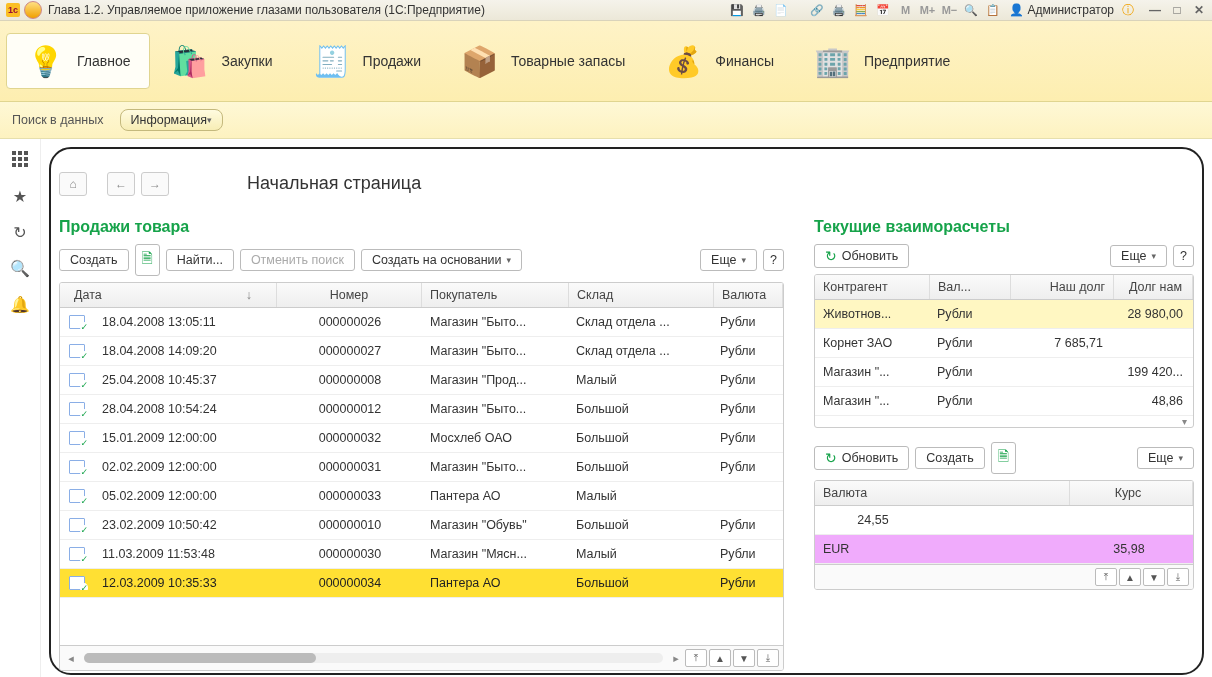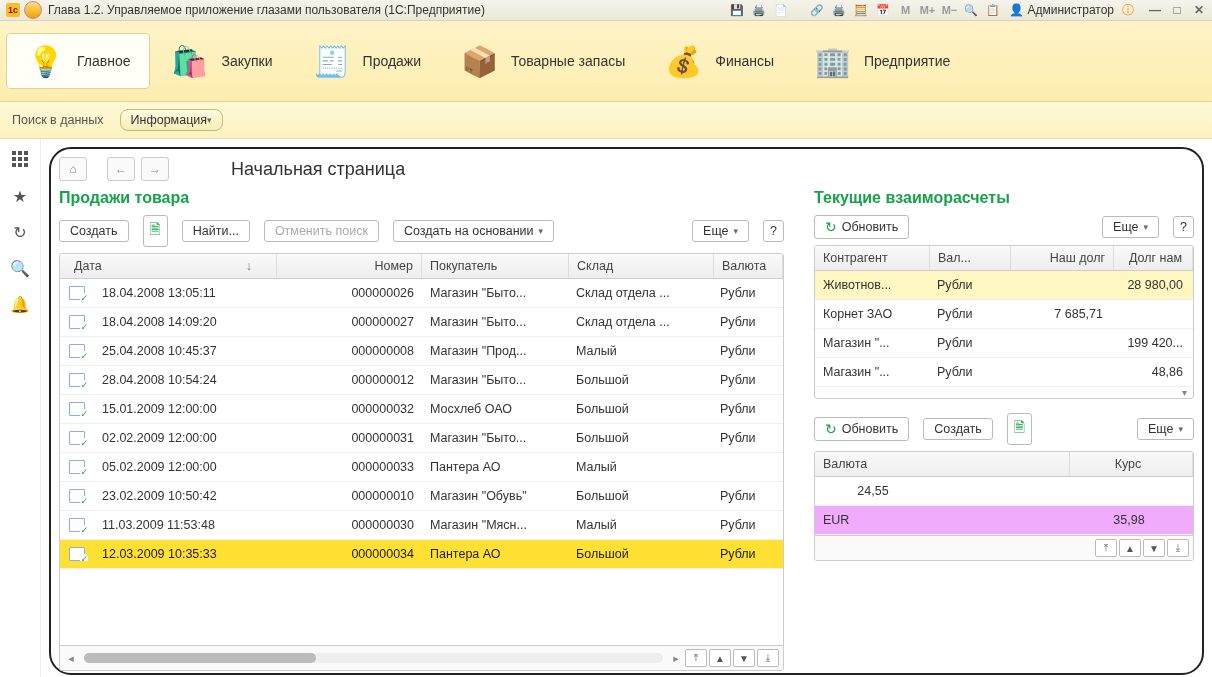--- a/index.html
+++ b/index.html
@@ -27,49 +27,49 @@
 .main{display:flex;height:540px}
 .sidebar{width:40px;background:#fff;border-right:1px solid #eee;display:flex;flex-direction:column;align-items:center;padding-top:12px;gap:18px}
 .sidebar span{width:18px;height:18px;display:flex;align-items:center;justify-content:center;color:#555;font-size:16px}
 .sidebar .grid9{display:grid;grid-template-columns:repeat(3,4px);grid-template-rows:repeat(3,4px);gap:2px}
 .sidebar .grid9 i{background:#555;width:4px;height:4px}
 
 .page{flex:1;margin:8px 8px 4px 8px;border:2px solid #222;border-radius:22px;padding:8px 8px 2px 8px;display:flex;flex-direction:column;position:relative}
 .pagehdr{display:flex;align-items:center;gap:6px;margin-bottom:6px}
 .pagehdr .nb{border:1px solid #ccc;border-radius:3px;width:26px;height:22px;display:flex;align-items:center;justify-content:center;background:#fafafa;color:#888;font-size:12px}
 .pagehdr .sep{width:8px}
-.pagehdr h1{font-size:18px;font-weight:normal;margin:0;color:#333}
+.pagehdr h1{font-size:18px;font-weight:normal;margin:16px;color:#333}
 
 .cols{display:flex;gap:30px;flex:1;overflow:hidden}
 .leftcol{flex:1;display:flex;flex-direction:column;min-width:0}
 .rightcol{width:380px;display:flex;flex-direction:column;gap:14px}
 
 h2.section{color:#16a34a;font-size:16px;font-weight:bold;margin:2px 0 8px 0}
 
-.toolbar{display:flex;gap:14px;align-items:center;margin-bottom:6px}
+.toolbar{display:flex;gap:6px;align-items:center;margin-bottom:6px}
 .btn2{border:1px solid #bbb;background:#fff;padding:3px 10px;border-radius:3px;display:inline-flex;align-items:center;gap:5px;cursor:default;white-space:nowrap}
 .btn2.icon{padding:3px 6px}
 .btn2.dis{color:#aaa}
 .spacer{flex:1}
 .caret{font-size:9px;color:#666}
 
 .grid{border:1px solid #ccc;border-radius:3px;flex:1;display:flex;flex-direction:column;overflow:hidden}
 .ghdr{display:flex;background:linear-gradient(#fafafa,#eee);border-bottom:1px solid #ccc}
 .gh{padding:5px 8px;border-right:1px solid #ddd;font-size:12.5px;color:#444;white-space:nowrap;overflow:hidden}
 .gbody{flex:1;overflow:hidden}
 .gr{display:flex;border-bottom:1px solid #eee;align-items:center;height:28px}
 .gr.sel{background:#ffe033}
 .gc{padding:0 8px;white-space:nowrap;overflow:hidden;text-overflow:ellipsis;font-size:12.5px}
 .gc.ricon{width:26px;flex:0 0 26px;padding:0 4px;display:flex;align-items:center;justify-content:center}
 .gc.ricon .ri{width:14px;height:12px;border:1px solid #8aaee6;background:#fff;position:relative;border-radius:1px}
 .gc.ricon .ri::after{content:"✓";position:absolute;right:-4px;bottom:-4px;font-size:9px;color:#16a34a;background:#fff;border-radius:50%}
 .gr.sel .gc{color:#222}
 
 .sales .gh.c1,.sales .gc.c1{flex:0 0 194px}
-.sales .gh.c2,.sales .gc.c2{flex:0 0 128px;text-align:right}
+.sales .gh.c2,.sales .gc.c2{flex:0 0 128px;text-align:center}
 .sales .gh.c3,.sales .gc.c3{flex:0 0 130px}
 .sales .gh.c4,.sales .gc.c4{flex:0 0 128px}
 .sales .gh.c5,.sales .gc.c5{flex:1}
 .sales .gh.c1{padding-left:14px;position:relative}
 .sales .sortarr{position:absolute;right:24px;top:5px;color:#888}
 
 .gfoot{display:flex;align-items:center;border-top:1px solid #ccc;padding:2px 4px;gap:0;height:20px;background:#fafafa}
 .gfoot .track{flex:1;height:10px;background:#eee;border-radius:5px;margin:0 6px;position:relative}
 .gfoot .thumb{position:absolute;left:0;width:40%;height:100%;background:#bbb;border-radius:5px}
 .gfoot .arr{width:14px;text-align:center;color:#888;font-size:11px}

